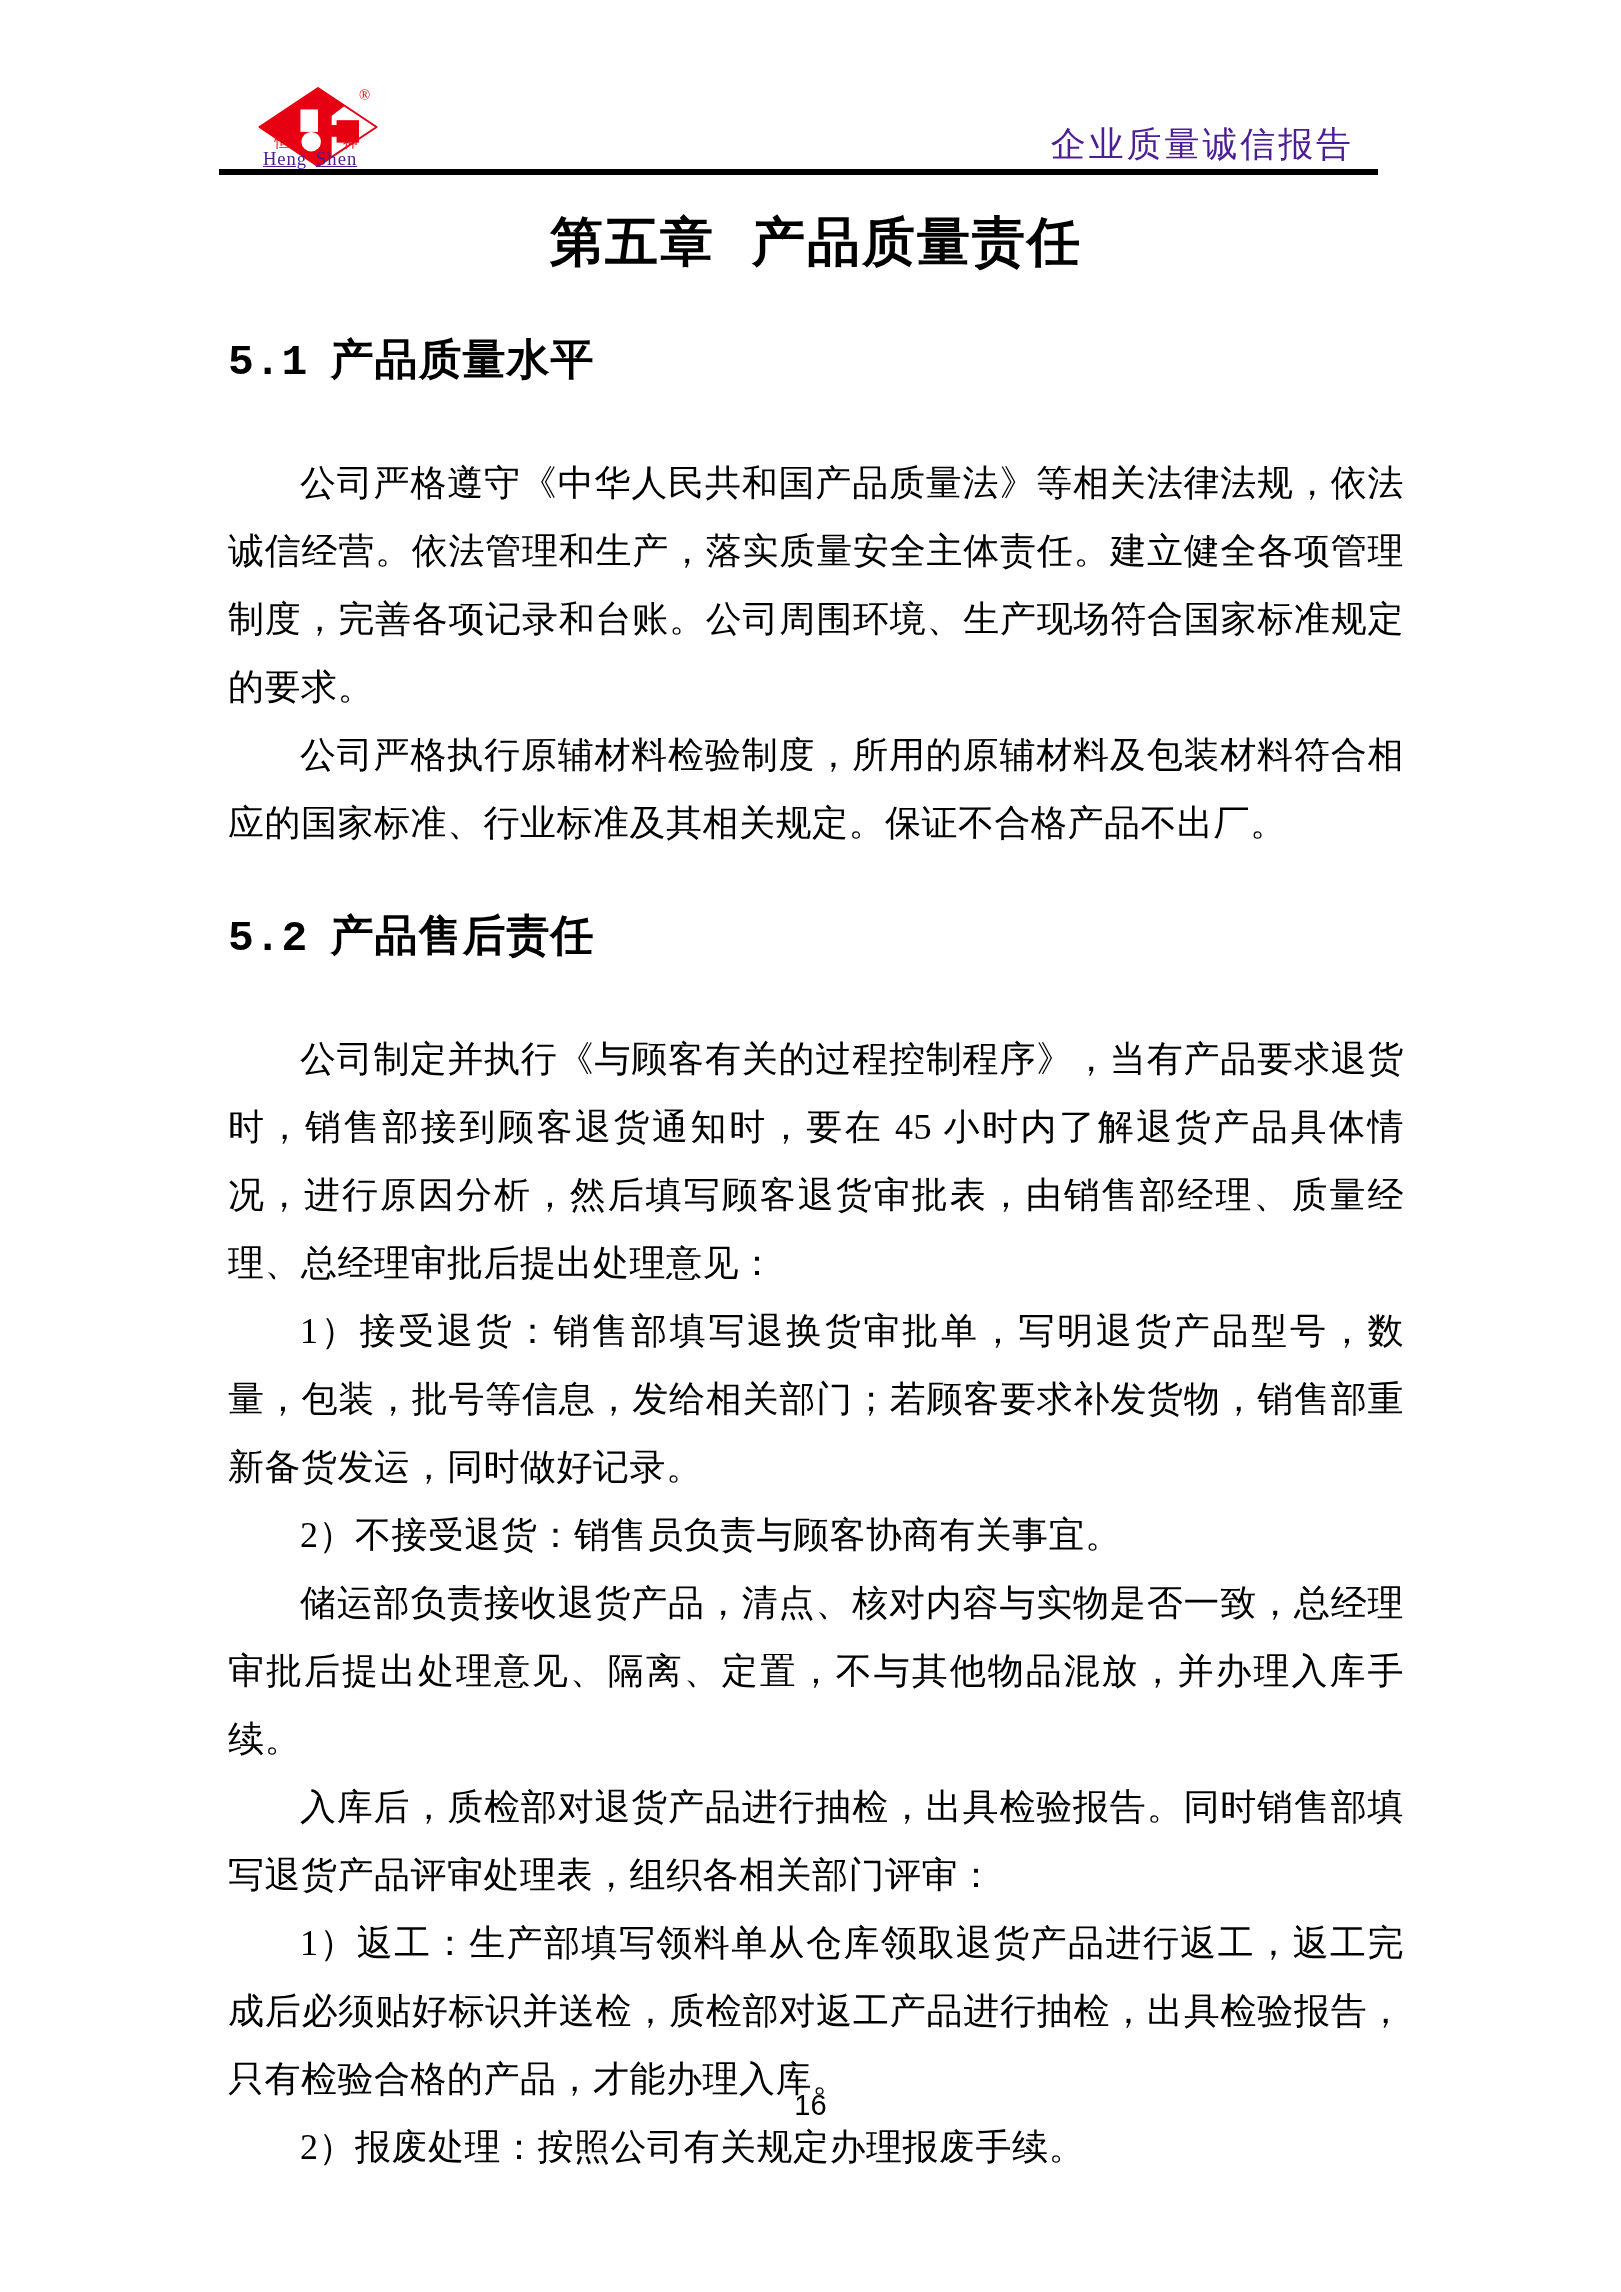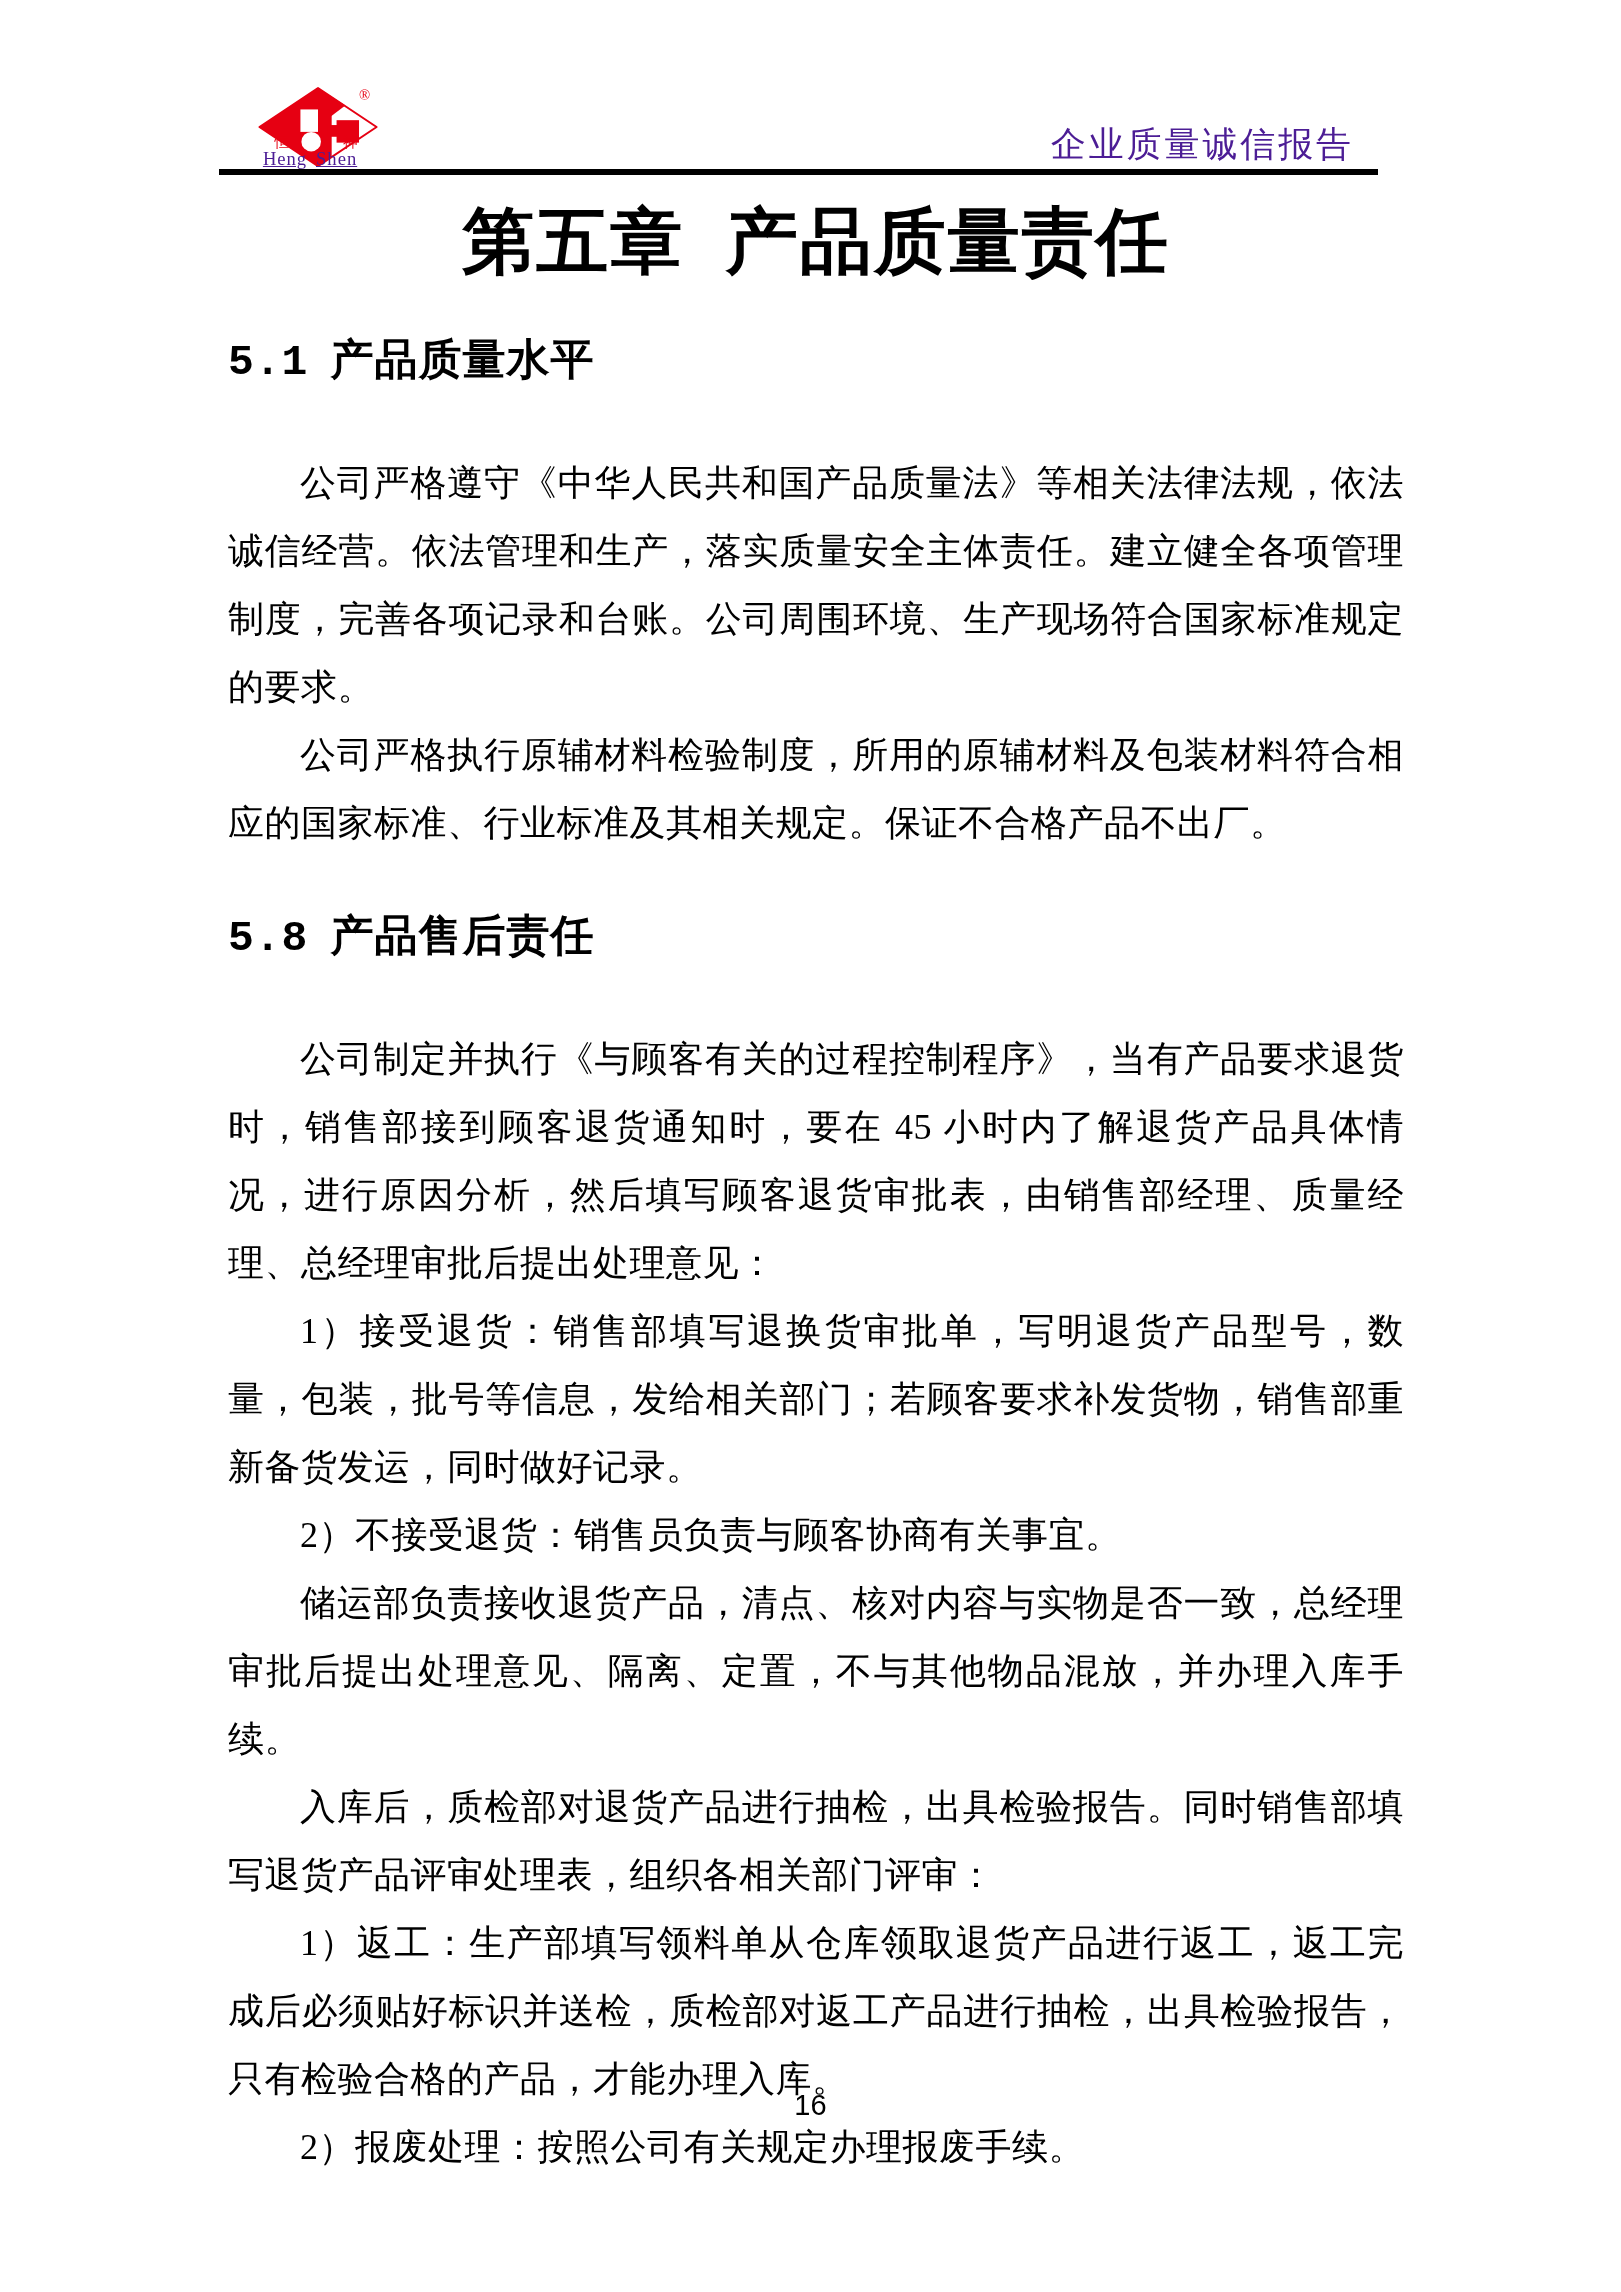--- a/index.html
+++ b/index.html
@@ -31,21 +31,21 @@
     font-size:35px;line-height:39px;letter-spacing:2.9px;color:#4c1d95;
   }
   
   .content{
     position:relative;
     margin-left:228px;
     width:1176px;
   }
   .chapter-title{
     margin:29px 0 0 0;
-    font-size:72px;line-height:78px;font-weight:bold;
+    font-size:53px;line-height:78px;font-weight:bold;
     text-align:center;word-spacing:21.6px;letter-spacing:2px;
   }
   .section-heading{
     margin:51px 0 59px 0;
     font-size:43px;line-height:55px;font-weight:bold;
     letter-spacing:1px;
   }
   .section-heading .sec-num{margin-right:22px;font-family:Liberation Mono, monospace;}
   .para{
     margin:0;
@@ -95,21 +95,21 @@
 
   <main class="content">
 
     <h1 class="chapter-title">第五章 产品质量责任</h1>
 
     <h2 class="section-heading"><span class="sec-num">5.1</span><span>产品质量水平</span></h2>
 
     <p class="para">公司严格遵守《中华人民共和国产品质量法》等相关法律法规，依法诚信经营。依法管理和生产，落实质量安全主体责任。建立健全各项管理制度，完善各项记录和台账。公司周围环境、生产现场符合国家标准规定的要求。</p>
     <p class="para">公司严格执行原辅材料检验制度，所用的原辅材料及包装材料符合相应的国家标准、行业标准及其相关规定。保证不合格产品不出厂。</p>
 
-    <h2 class="section-heading"><span class="sec-num">5.8</span><span>产品售后责任</span></h2>
+    <h2 class="section-heading"><span class="sec-num">5.2</span><span>产品售后责任</span></h2>
 
     <p class="para">公司制定并执行《与顾客有关的过程控制程序》，当有产品要求退货时，销售部接到顾客退货通知时，要在 45 小时内了解退货产品具体情况，进行原因分析，然后填写顾客退货审批表，由销售部经理、质量经理、总经理审批后提出处理意见：</p>
     <p class="para">1）接受退货：销售部填写退换货审批单，写明退货产品型号，数量，包装，批号等信息，发给相关部门；若顾客要求补发货物，销售部重新备货发运，同时做好记录。</p>
     <p class="para">2）不接受退货：销售员负责与顾客协商有关事宜。</p>
     <p class="para">储运部负责接收退货产品，清点、核对内容与实物是否一致，总经理审批后提出处理意见、隔离、定置，不与其他物品混放，并办理入库手续。</p>
     <p class="para">入库后，质检部对退货产品进行抽检，出具检验报告。同时销售部填写退货产品评审处理表，组织各相关部门评审：</p>
     <p class="para">1）返工：生产部填写领料单从仓库领取退货产品进行返工，返工完成后必须贴好标识并送检，质检部对返工产品进行抽检，出具检验报告，只有检验合格的产品，才能办理入库。</p>
     <p class="para">2）报废处理：按照公司有关规定办理报废手续。</p>
 
   </main>

